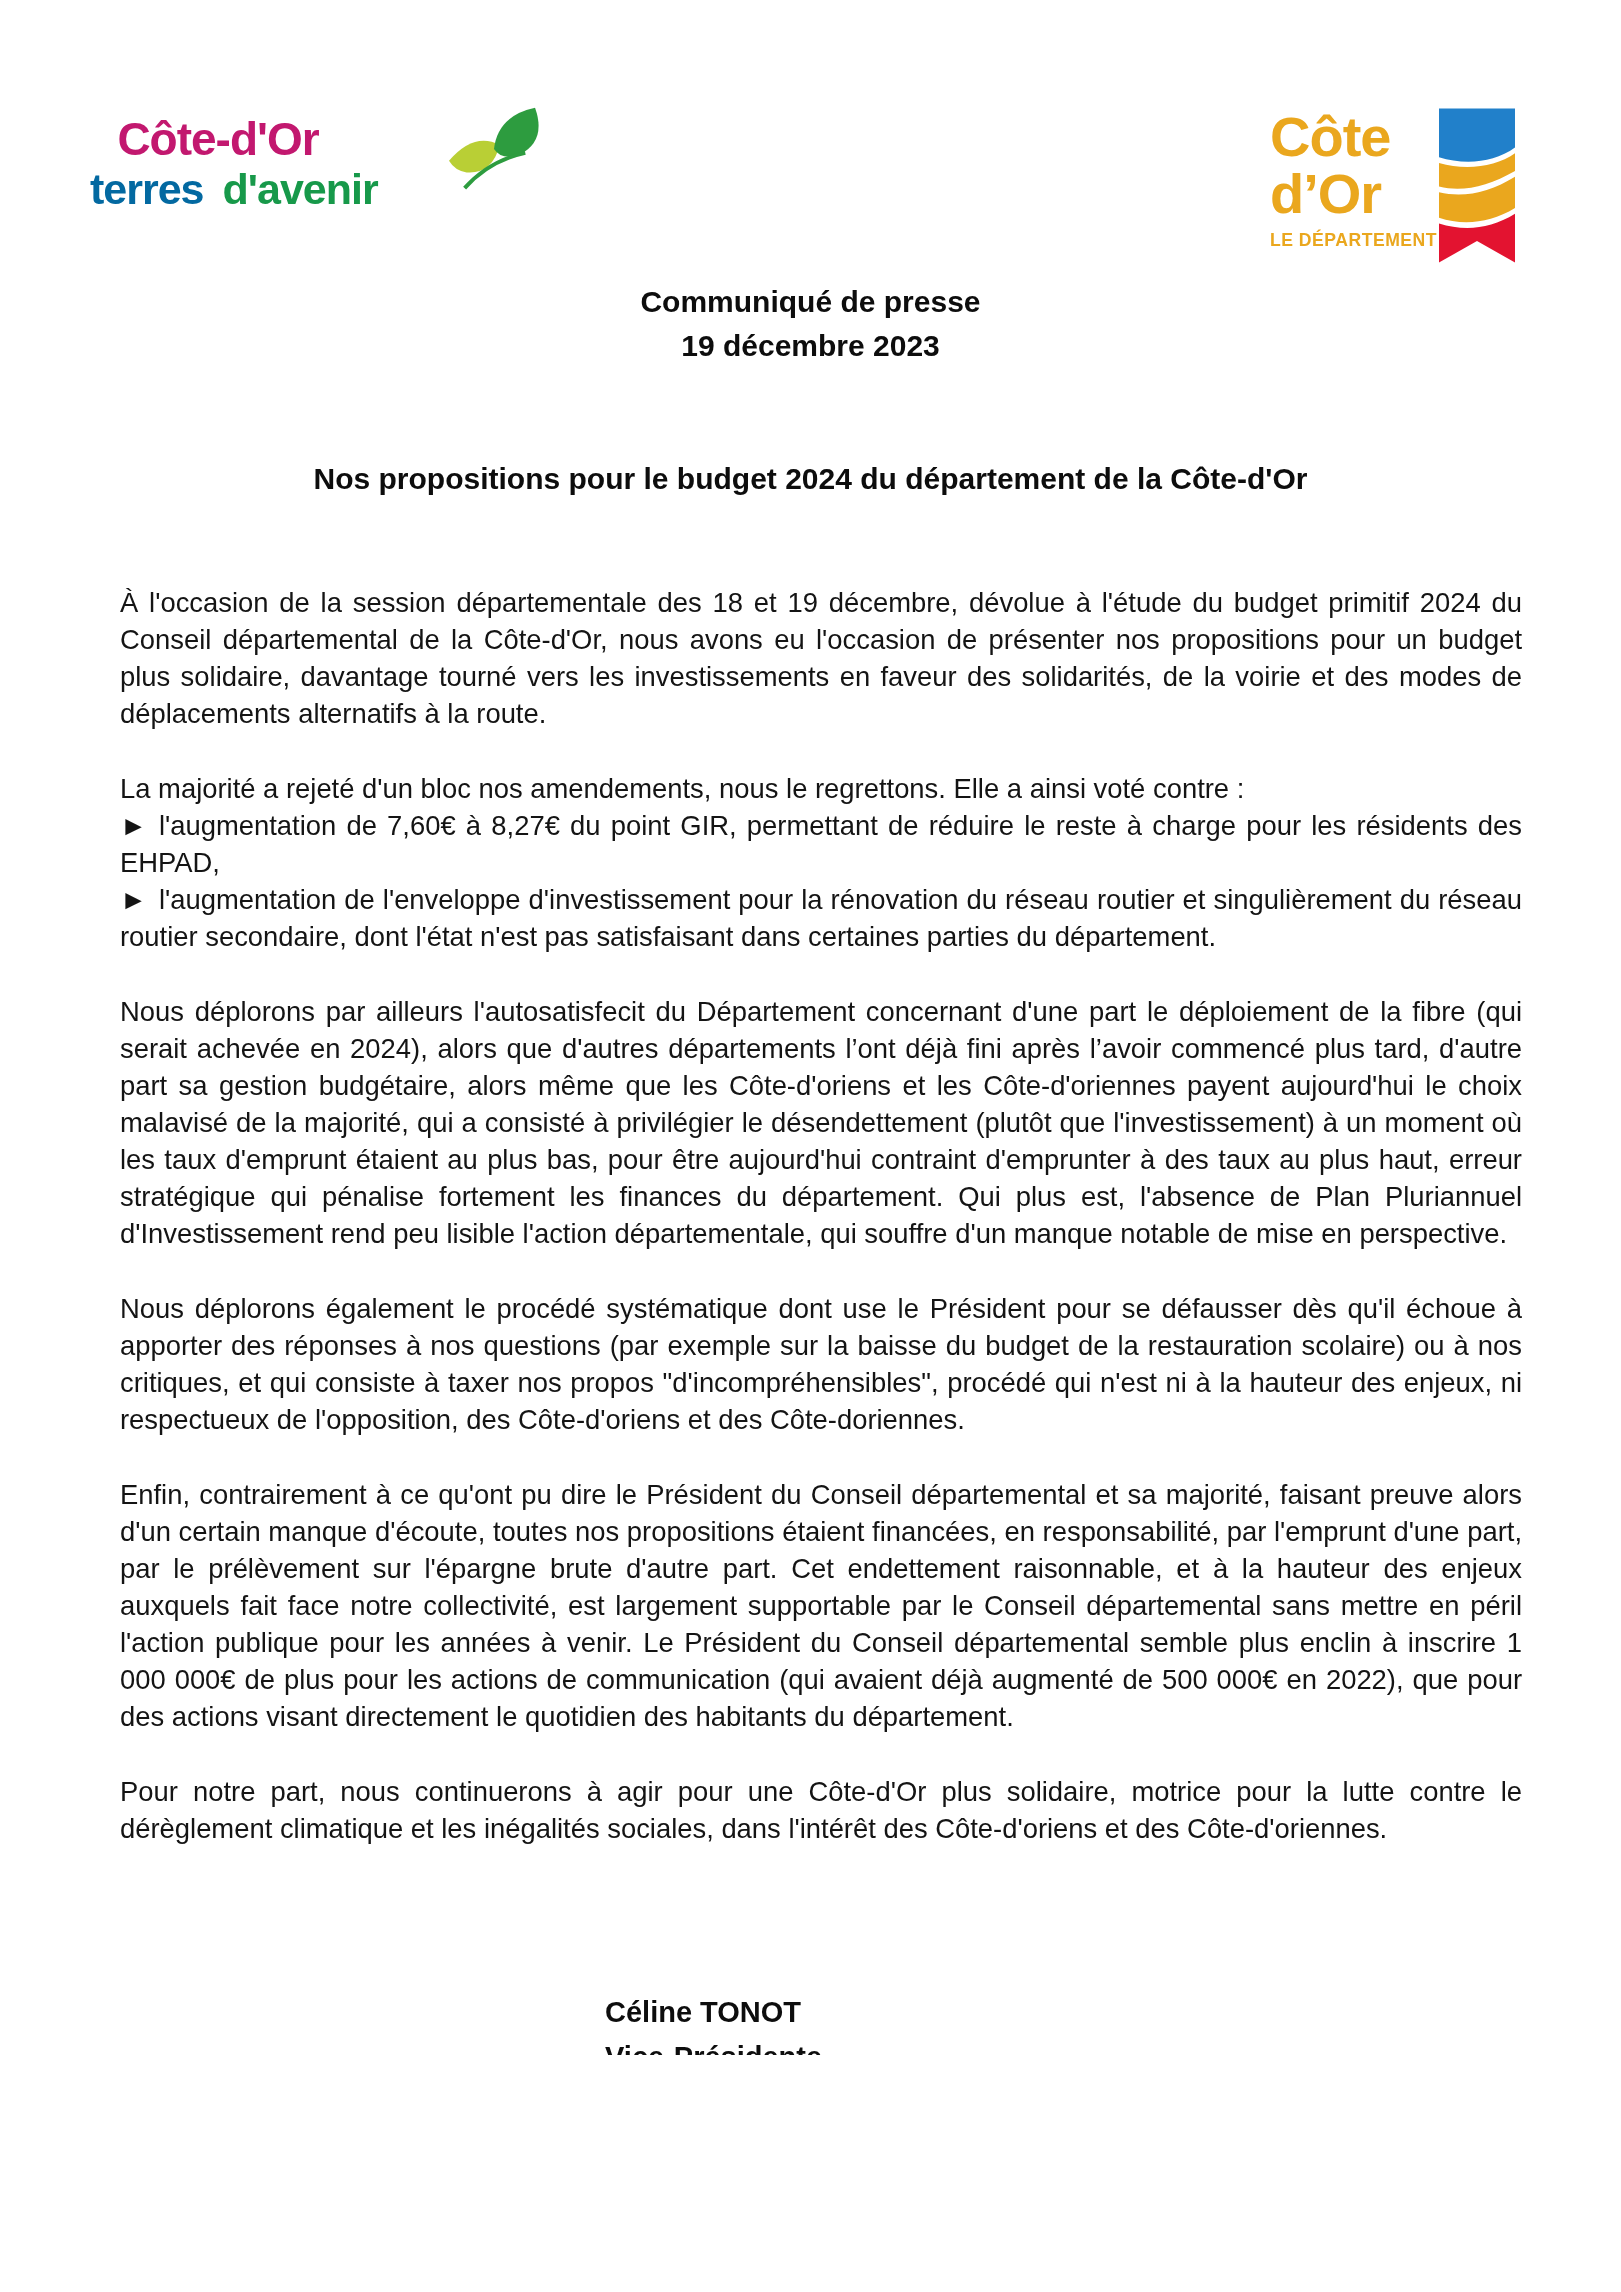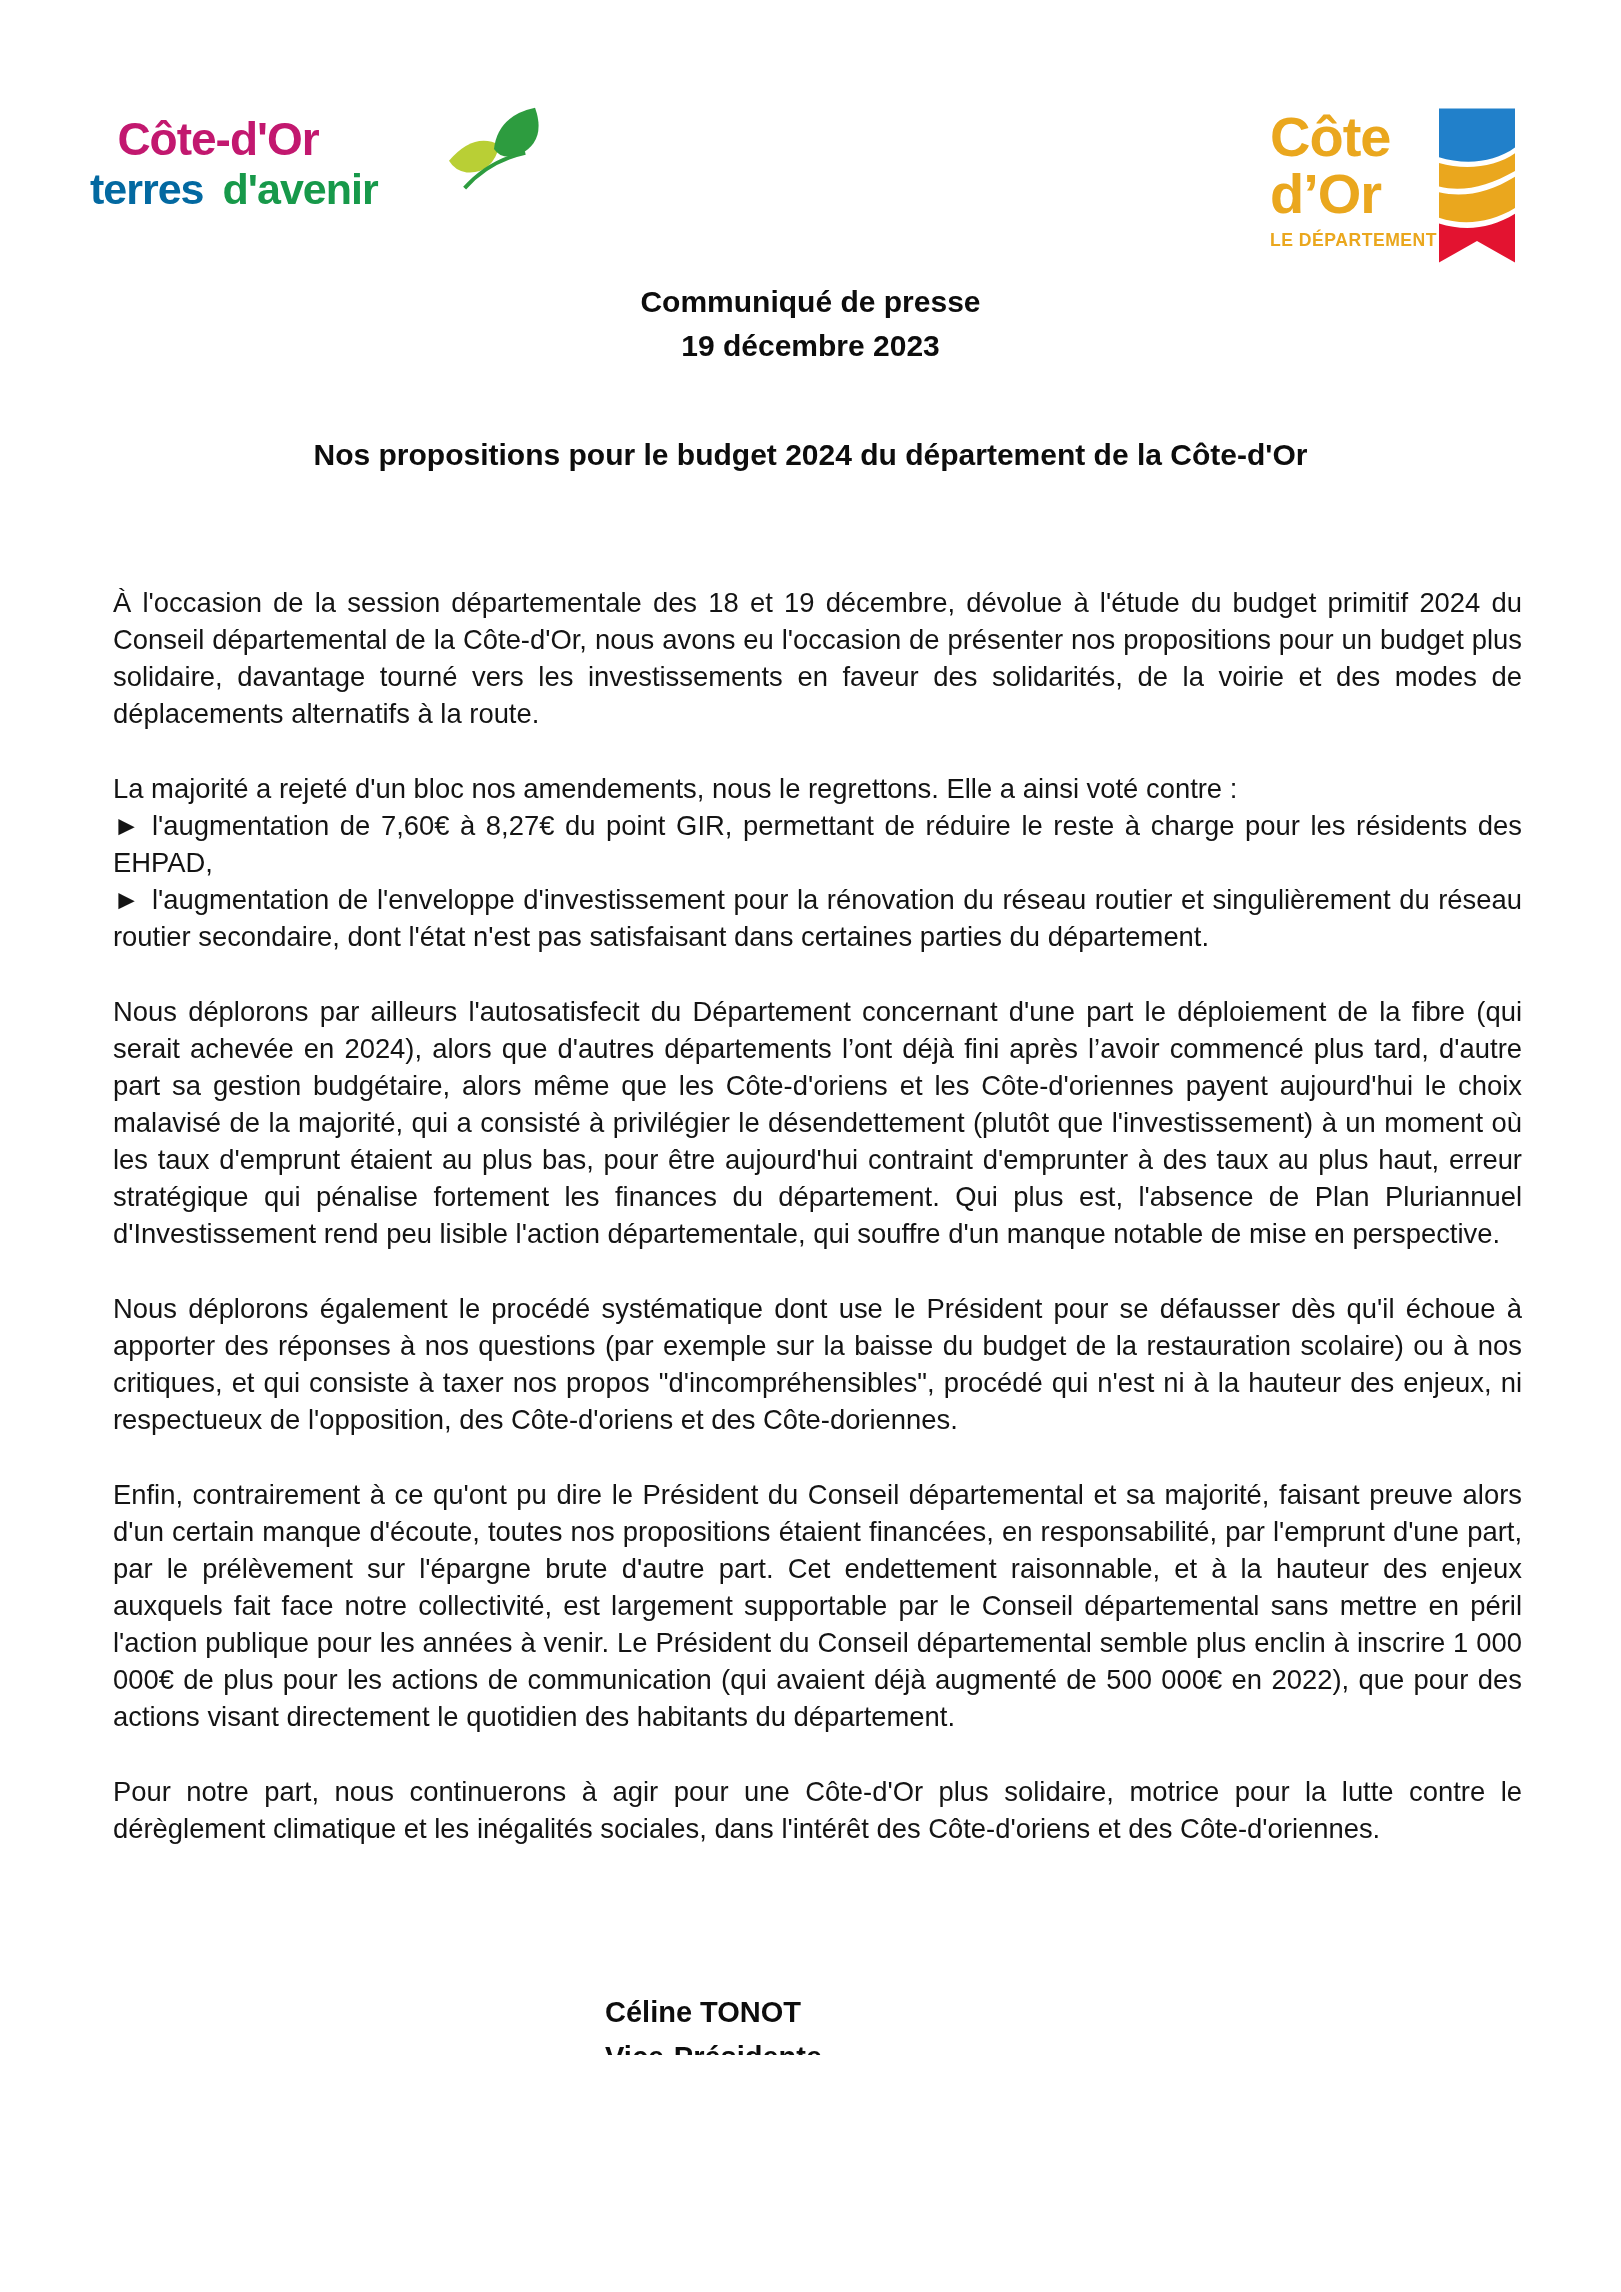--- a/index.html
+++ b/index.html
@@ -16,25 +16,25 @@
 
   
   .logo-right{position:absolute;left:1270px;top:108px;width:255px;height:167px;}
   .lr-text{float:left;color:#eaa71e;font-weight:bold;}
   .lr-big{font-size:56px;line-height:57px;letter-spacing:-1px;}
   .lr-sub{font-size:17.6px;line-height:21.6px;margin-top:7.8px;letter-spacing:0.5px;}
   .flag{position:absolute;left:169px;top:0;}
 
   
   .doc-header{position:absolute;left:0;top:280px;width:100%;text-align:center;font-weight:bold;font-size:30px;line-height:44px;color:#0d0d0d;}
-  .title{position:absolute;left:0;top:438px;width:100%;text-align:center;font-weight:bold;font-size:30px;margin:0;color:#0d0d0d;}
+  .title{position:absolute;left:0;top:462px;width:100%;text-align:center;font-weight:bold;font-size:30px;margin:0;color:#0d0d0d;}
 
   
   .body-text{position:absolute;left:103px;top:584px;width:1419px;font-size:27.4px;line-height:37px;text-align:justify;color:#141414;}
-  .para{margin:0 0 38px 10px;}
+  .para{margin:0 0 38px 17px;}
   .para:last-child{margin-bottom:0;}
   .bullet-line{margin:0;}
   .arrow{margin-right:11.8px;}
 
   
   .signatures{position:absolute;left:103px;top:1990px;width:1419px;display:flex;font-weight:bold;font-size:29px;line-height:45px;color:#0d0d0d;}
   .sig-left{margin-left:192px;}
   .sig-right{margin-left:502px;}
 
   

